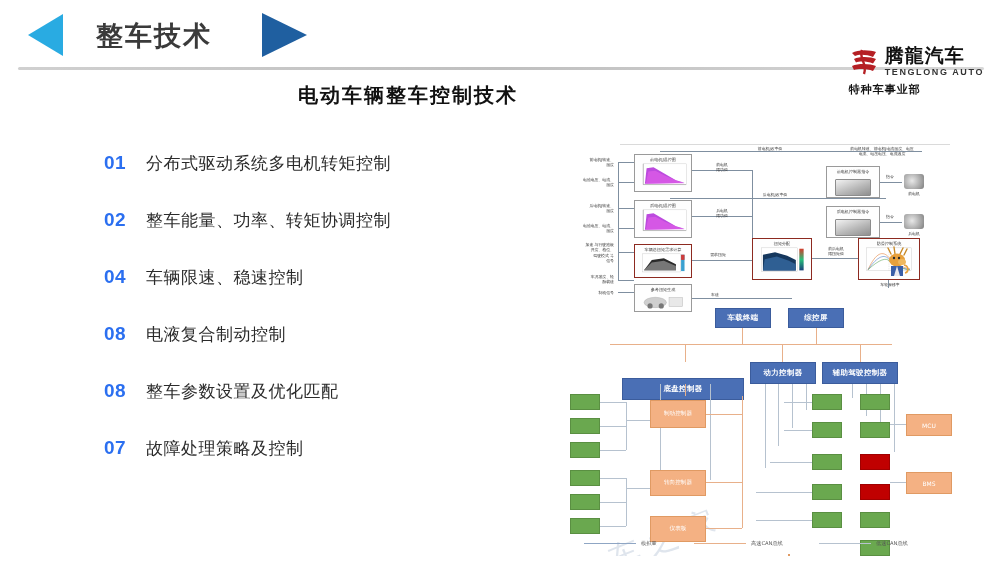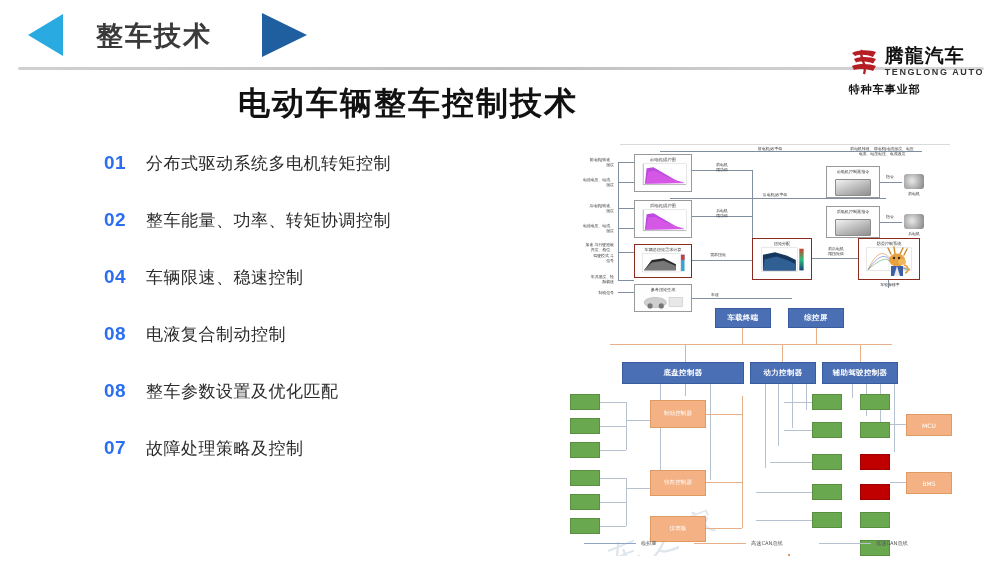--- a/index.html
+++ b/index.html
@@ -57,21 +57,21 @@
   .brand-dept {
     font-size: 11px; font-weight: bold; color: #111;
     margin-top: 7px; letter-spacing: 1px; line-height: 1;
     font-family: "DejaVu Sans", "Liberation Sans", sans-serif;
   }
 
   
   .main-title {
     position: absolute; left: 0; top: 82px; width: 816px;
     text-align: center;
-    font-size: 32px; font-weight: bold; color: #111;
+    font-size: 20px; font-weight: bold; color: #111;
     letter-spacing: 2px;
     font-family: "DejaVu Sans", "Liberation Sans", sans-serif;
   }
 
   
   .list { position: absolute; left: 104px; top: 152px; width: 400px; }
   .list-item { display: flex; align-items: baseline; height: 57px; }
   .li-num {
     font-size: 19px; font-weight: bold; color: #2B6FF0;
     width: 42px; flex: 0 0 42px; letter-spacing: 0.5px;
@@ -390,21 +390,21 @@
         <span>综控屏</span>
       </div>
 
       <div class="ln orange v" style="left:182px; top:24px; height:16px;"></div>
       <div class="ln orange v" style="left:256px; top:24px; height:16px;"></div>
       <div class="ln orange h" style="left:50px; top:40px; width:282px;"></div>
       <div class="ln orange v" style="left:125px; top:40px; height:18px;"></div>
       <div class="ln orange v" style="left:222px; top:40px; height:18px;"></div>
       <div class="ln orange v" style="left:300px; top:40px; height:18px;"></div>
 
-      <div class="bbox" style="left:62px; top:58px; width:122px; height:22px;">
+      <div class="bbox" style="left:62px; top:74px; width:122px; height:22px;">
         <span>底盘控制器</span>
       </div>
       <div class="bbox" style="left:190px; top:58px; width:66px; height:22px;">
         <span>动力控制器</span>
       </div>
       <div class="bbox" style="left:262px; top:58px; width:76px; height:22px;">
         <span>辅助驾驶控制器</span>
       </div>
 
       <div class="ln orange v" style="left:125px; top:80px; height:12px;"></div>

